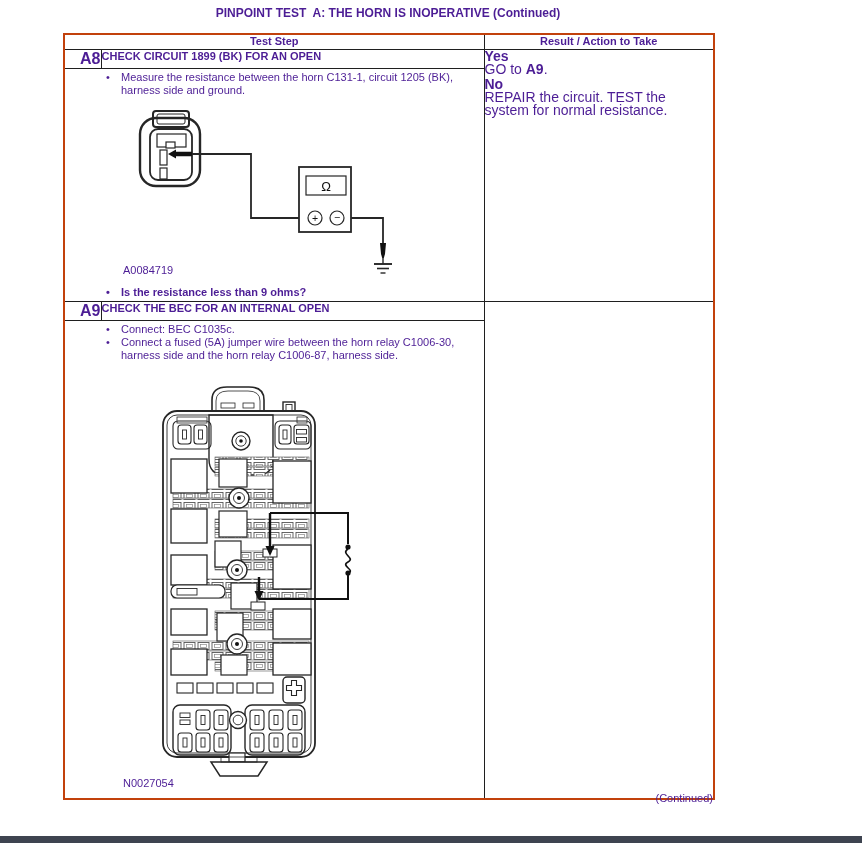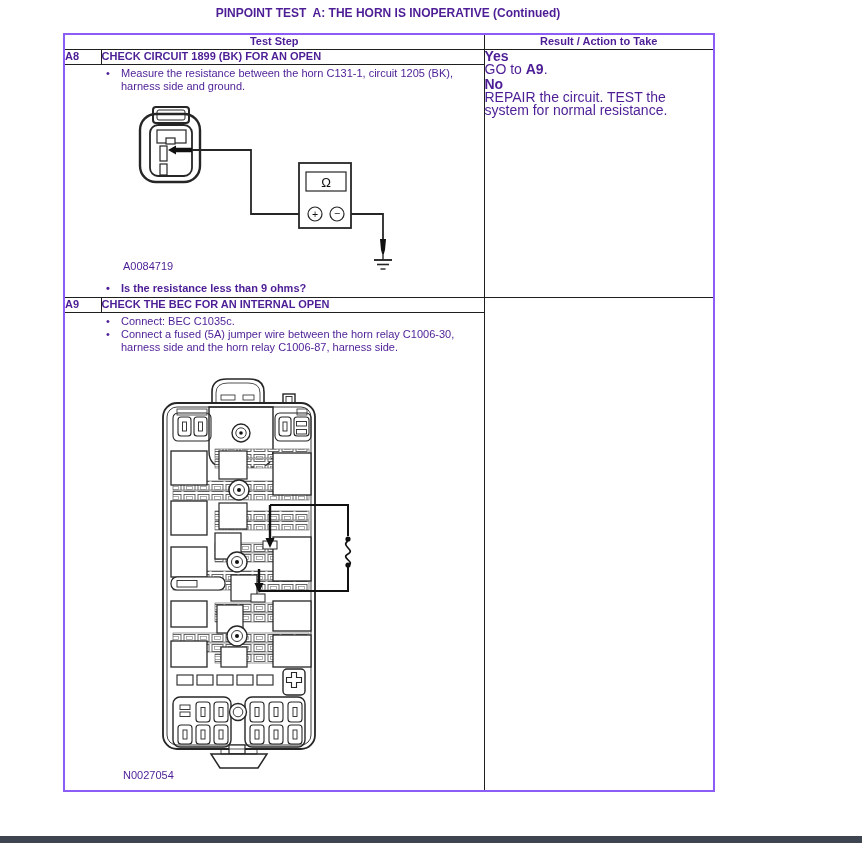--- a/index.html
+++ b/index.html
@@ -1,24 +1,24 @@
 <!DOCTYPE html>
 <html><head>
 <meta charset="utf-8">
 <style>
   html,body{margin:0;padding:0;background:#fff;}
   .page{position:relative;width:862px;height:843px;background:#fff;overflow:hidden;
         font-family:Liberation Sans, sans-serif;color:#4c1d95;}
   .doc-title{position:absolute;left:63px;top:6px;width:650px;text-align:center;
              font-size:12px;font-weight:bold;white-space:pre;}
   table.pinpoint{position:absolute;left:63px;top:33px;border-collapse:collapse;
-                 table-layout:fixed;border:2px solid #8b5cf6;}
+                 table-layout:fixed;border:2px solid #c2410c;}
   table.pinpoint td,table.pinpoint th{border:1px solid #1f1f1f;padding:0;vertical-align:top;overflow:hidden;}
   th.hdr{font-size:11px;font-weight:bold;text-align:center;height:14px;padding:1px 0;}
-  td.stepid{font-size:11px;font-weight:bold;text-align:left;height:14px;padding-top:1px;}
+  td.stepid{font-size:16px;font-weight:bold;text-align:right;height:14px;padding-top:1px;}
   td.steptitle{font-size:11px;font-weight:bold;padding:1px 0 0 6px;}
   td.stepbody{position:relative;font-size:11px;line-height:13px;}
   td.resultcell{font-size:14px;line-height:13px;vertical-align:bottom;padding:2px 4px 5px 5px;}
   .bullets{position:absolute;left:0;top:2px;width:100%;}
   .bullet-row{display:flex;padding-left:41px;}
   .bullet-marker{width:15px;flex:none;}
   .bullet-text{max-width:362px;}
   .question-row{position:absolute;left:0;top:217px;display:flex;padding-left:41px;font-weight:bold;}
   .fig-label{position:absolute;font-size:11px;}
   .fig-a8{left:58px;top:195px;}
@@ -282,14 +282,15 @@
             <polygon class="bk" points="258,590 253.5,580 262.5,580"></polygon>
           </g>
         </svg>
 
         <div class="fig-label fig-a9">N0027054</div>
       </td>
     </tr>
   </tbody>
     </table>
 
+  <div class="continued">(Continued)</div>
   <div class="bottom-bar" style="background: rgb(62, 68, 80);"></div>
 </div>
 
 </body></html>

